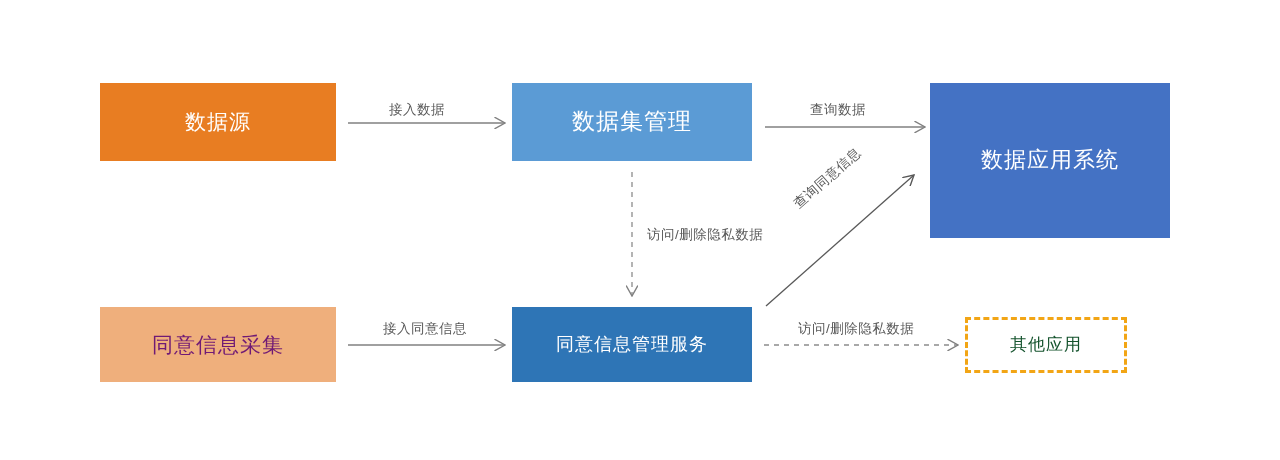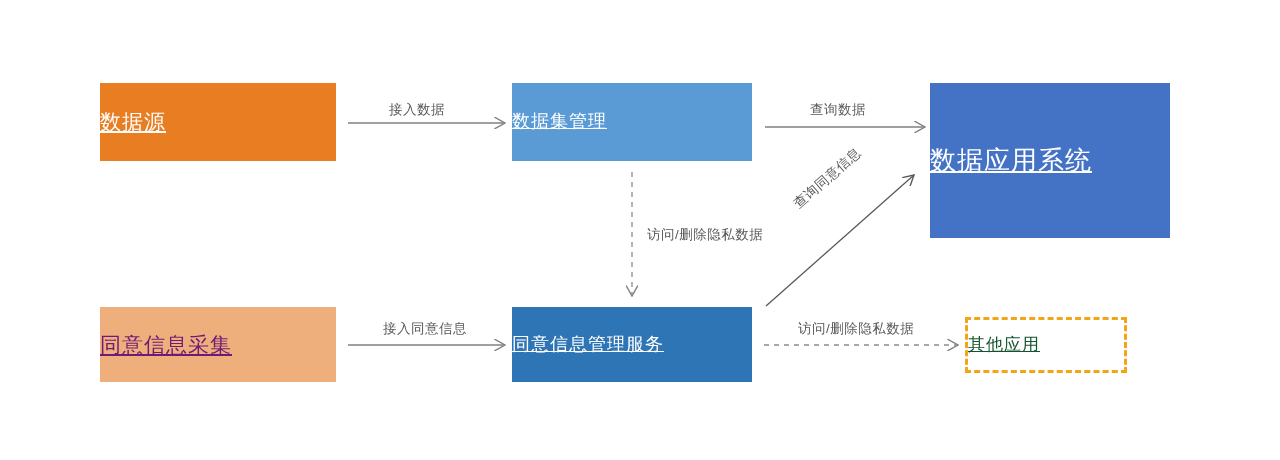--- a/index.html
+++ b/index.html
@@ -14,47 +14,47 @@
     position: relative;
     width: 1264px;
     height: 460px;
     background: #ffffff;
     overflow: hidden;
   }
   .node {
     position: absolute;
     display: flex;
     align-items: center;
+    justify-content: center;
     box-sizing: border-box;
     text-align: center;
     line-height: 1.2;
-    text-decoration: underline;
   }
   .node-label {
     display: block;
     letter-spacing: 1px;
   }
   
   #node-data-source {
     left: 100px; top: 83px; width: 236px; height: 78px;
     background: #E87D22;
     color: #ffffff;
     font-size: 21px;
   }
   #node-dataset-mgmt {
     left: 512px; top: 83px; width: 240px; height: 78px;
     background: #5B9BD5;
     color: #ffffff;
-    font-size: 18px;
+    font-size: 23px;
   }
   #node-data-app-system {
     left: 930px; top: 83px; width: 240px; height: 155px;
     background: #4472C4;
     color: #ffffff;
-    font-size: 26px;
+    font-size: 22px;
   }
   #node-consent-collect {
     left: 100px; top: 307px; width: 236px; height: 75px;
     background: #EFAF7C;
     color: #701a75;
     font-size: 21px;
   }
   #node-consent-service {
     left: 512px; top: 307px; width: 240px; height: 75px;
     background: #2E75B6;

